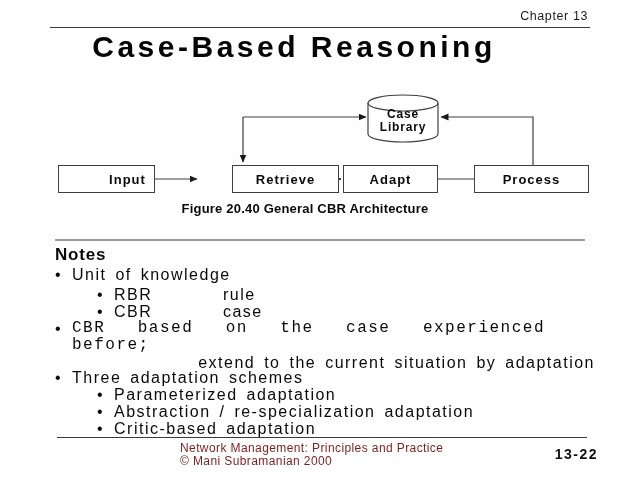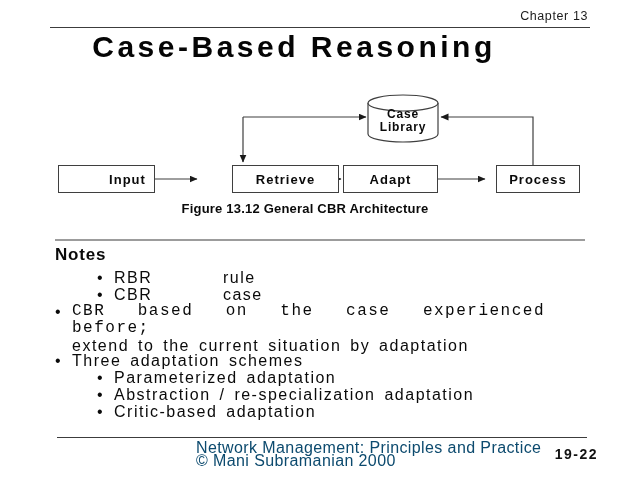--- a/index.html
+++ b/index.html
@@ -17,38 +17,38 @@
   #diagram-svg{top:0;left:0;}
   .box{
     position:absolute;top:165px;height:28px;box-sizing:border-box;
     border:1.2px solid #3f3f3f;background:#fff;
     display:flex;align-items:center;justify-content:center;
     font-size:13px;font-weight:bold;letter-spacing:1px;color:#0a0a0a;
   }
   #box-input{left:58px;width:97px;padding-left:42px;}
   #box-retrieve{left:200px;width:107px;margin-left:32px;}
   #box-adapt{left:343px;width:95px;}
-  #box-process{left:496px;width:84px;}
+  #box-process{left:474px;width:115px;}
   #caption{top:201px;left:0;width:610px;text-align:center;font-size:13px;font-weight:bold;letter-spacing:.2px;}
   
   #notes-rule{top:239px;left:55px;width:530px;height:2px;background:#9c9c9c;}
   #notes-heading{top:245px;left:55px;font-size:17px;font-weight:bold;letter-spacing:.8px;}
   #notes-list{top:266px;left:55px;width:540px;font-size:16px;line-height:17px;letter-spacing:1.5px;word-spacing:3px;}
   .row{position:relative;padding-left:17px;}
   .row .b{position:absolute;left:0;top:0;}
   .b::before{content:"\2022";}
   .lvl2{margin-left:42px;}
   .row-rbr{margin-top:3px;}
   .row-three{margin-top:-2px;}
   .term{display:inline-block;width:100px;}
   .jl{display:block;width:473px;text-align:justify;text-align-last:justify;font-family:Liberation Mono, monospace;}
-  .jl2{display:block;}
+  .jl2{display:block;text-align:right;}
   
   #footer-rule{top:437px;left:57px;width:530px;height:1px;background:#3c3c3c;}
-  #footer-text{top:442px;left:196px;font-size:16px;line-height:12.5px;letter-spacing:.4px;color:#0c4a6e;}
+  #footer-text{top:442px;left:180px;font-size:12px;line-height:12.5px;letter-spacing:.4px;color:#7f1d1d;}
   #page-number{top:446px;right:42px;font-size:14px;font-weight:bold;letter-spacing:1.5px;color:#111;}
   svg text{font-family:"Liberation Sans","DejaVu Sans",sans-serif;font-size:12px;font-weight:bold;letter-spacing:.8px;fill:#0a0a0a;}
 </style>
 </head>
 <body>
 
 <div id="slide">
 
   <div class="abs" id="chapter">Chapter 13</div>
   <div class="abs" id="top-rule"></div>
@@ -74,26 +74,30 @@
       <text x="403" y="118" text-anchor="middle">Case</text>
       <text x="403" y="131" text-anchor="middle">Library</text>
     </g>
   </svg>
 
   <div class="box" id="box-input">Input</div>
   <div class="box" id="box-retrieve">Retrieve</div>
   <div class="box" id="box-adapt">Adapt</div>
   <div class="box" id="box-process">Process</div>
 
-  <div class="abs" id="caption">Figure 13.12 General CBR Architecture</div>
+  <div class="abs" id="caption">Figure 20.40 General CBR Architecture</div>
 
   <div class="abs" id="notes-rule"></div>
   <div class="abs" id="notes-heading">Notes</div>
 
   <div class="abs" id="notes-list">
+    <div class="row lvl1">
+      <span class="b"></span>
+      <span>Unit of knowledge</span>
+    </div>
     <div class="row lvl2 row-rbr">
       <span class="b"></span>
       <span class="term">RBR</span>
       <span>rule</span>
     </div>
     <div class="row lvl2">
       <span class="b"></span>
       <span class="term">CBR</span>
       <span>case</span>
     </div>
@@ -118,15 +122,15 @@
       <span class="b"></span>
       <span>Critic-based adaptation</span>
     </div>
   </div>
 
   <div class="abs" id="footer-rule"></div>
   <div class="abs" id="footer-text">
     <div>Network Management: Principles and Practice</div>
     <div>© Mani Subramanian 2000</div>
   </div>
-  <div class="abs" id="page-number">19-22</div>
+  <div class="abs" id="page-number">13-22</div>
 
 </div>
 
 </body></html>

